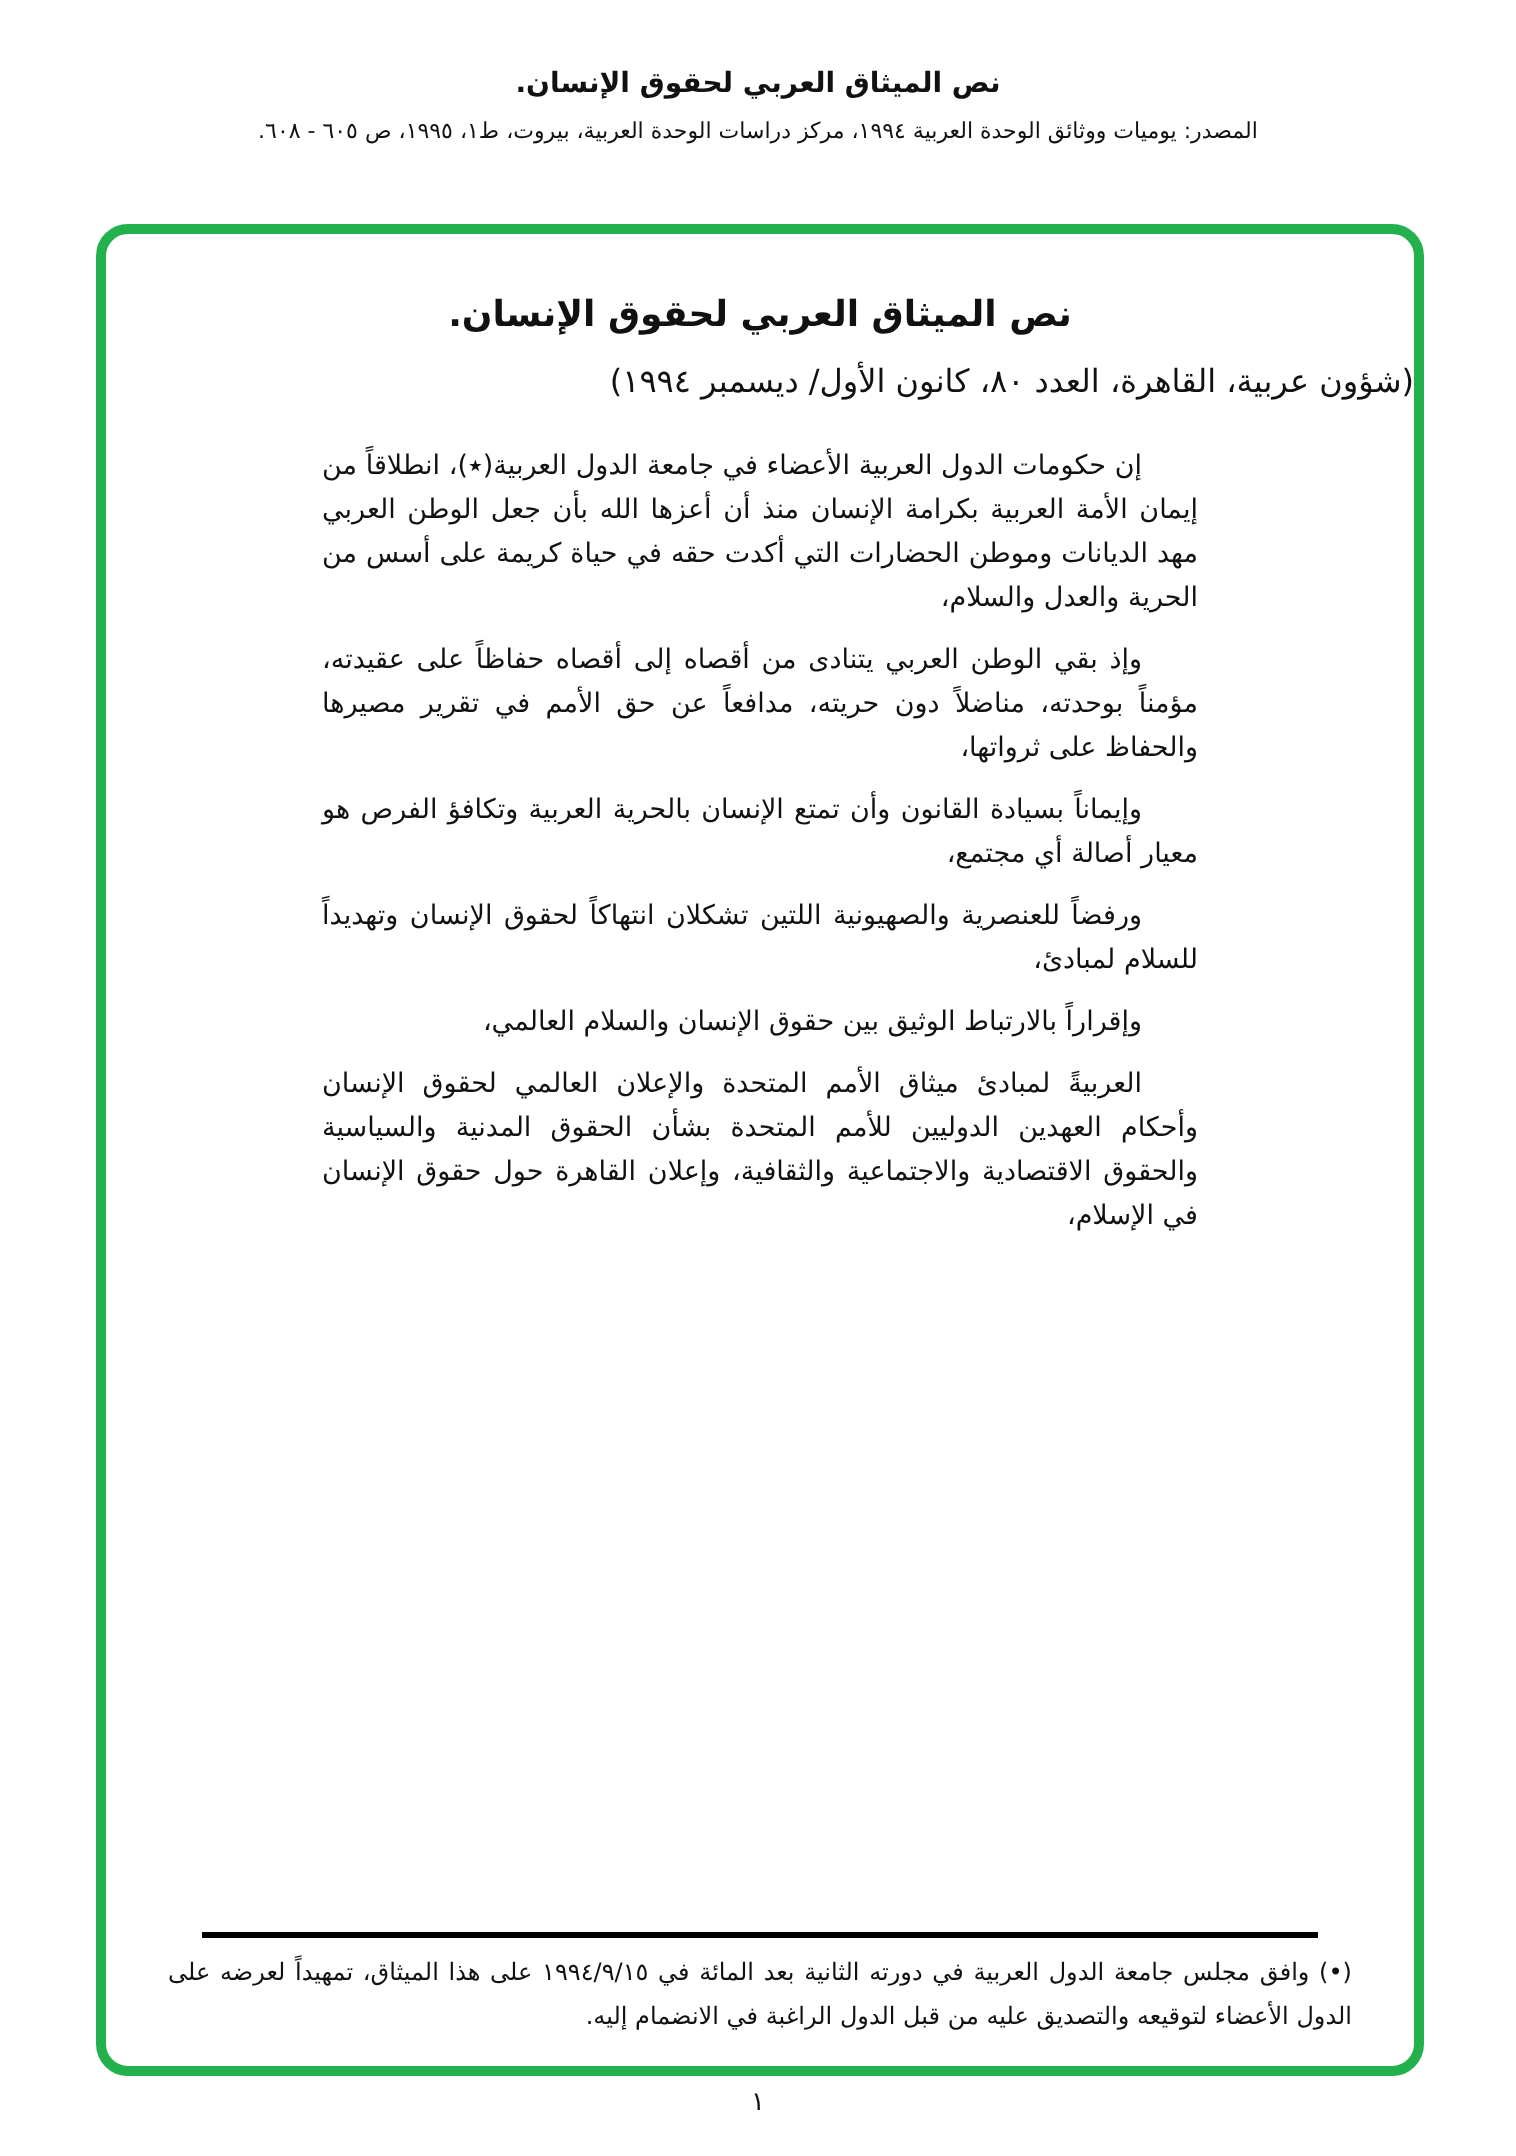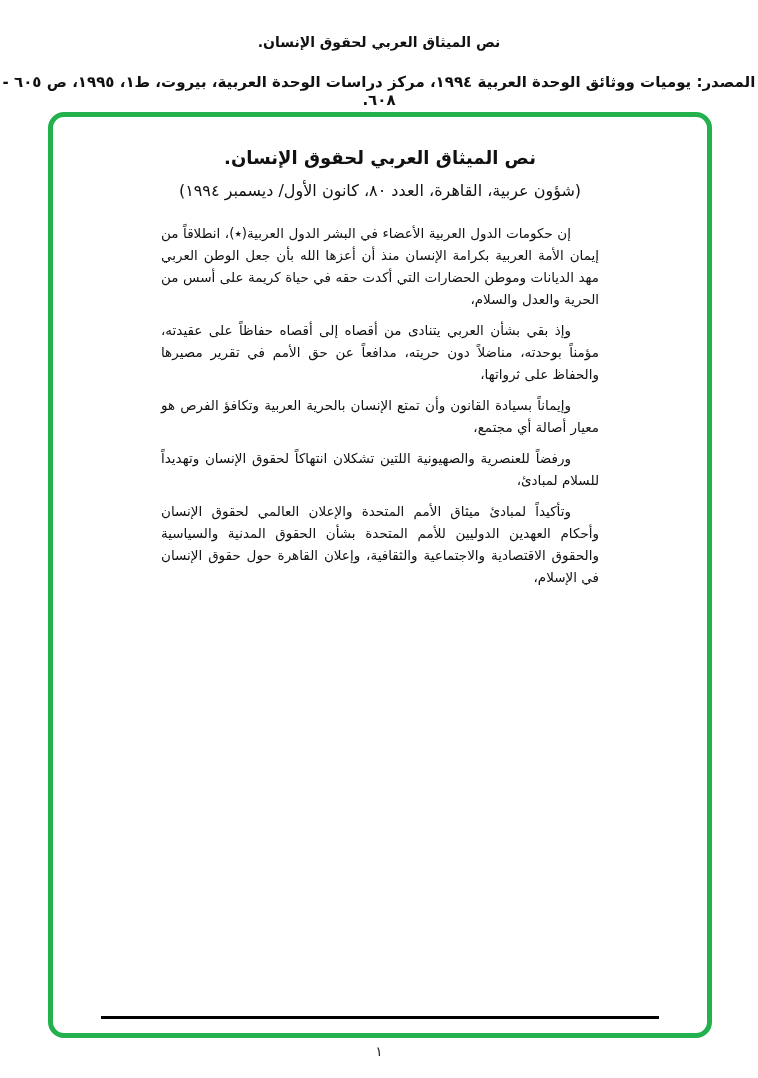--- a/index.html
+++ b/index.html
@@ -24,23 +24,23 @@
     right: 0;
     text-align: center;
     direction: rtl;
   }
   .top-header .h-title {
     font-size: 14px;
     font-weight: bold;
     letter-spacing: 0;
   }
   .top-header .h-source {
-    margin-top: 23px;
-    font-size: 15px;
-    font-weight: bold;
+    margin-top: 9px;
+    font-size: 11px;
+    font-weight: normal;
   }
 
   
   .doc-frame {
     position: absolute;
     top: 112px;
     left: 48px;
     width: 664px;
     height: 926px;
     box-sizing: border-box;
@@ -55,21 +55,20 @@
   }
 
   .doc-title {
     margin-top: 30px;
     text-align: center;
     font-size: 18px;
     font-weight: bold;
   }
   .doc-subtitle {
     margin-top: 13px;
-    text-align: center;
     font-size: 16px;
     font-weight: normal;
   }
 
   .paragraphs {
     width: 438px;
     margin: 22px auto 0 auto;
   }
   .paragraphs p.para {
     margin: 0 0 9px 0;
@@ -123,27 +122,29 @@
 
 <div class="doc-frame" style="border-color: rgb(34, 177, 76);">
   <div class="doc-inner">
 
     <div class="doc-title">نص الميثاق العربي لحقوق الإنسان.</div>
 
     <div class="doc-subtitle">(شؤون عربية، القاهرة، العدد ٨٠، كانون الأول/ ديسمبر ١٩٩٤)</div>
 
     <div class="paragraphs">
 
-    <p class="para">إن حكومات الدول العربية الأعضاء في البشر الدول العربية(٭)، انطلاقاً من إيمان الأمة العربية بكرامة الإنسان منذ أن أعزها الله بأن جعل الوطن العربي مهد الديانات وموطن الحضارات التي أكدت حقه في حياة كريمة على أسس من الحرية والعدل والسلام،</p>
-        <p class="para">وإذ بقي بشأن العربي يتنادى من أقصاه إلى أقصاه حفاظاً على عقيدته، مؤمناً بوحدته، مناضلاً دون حريته، مدافعاً عن حق الأمم في تقرير مصيرها والحفاظ على ثرواتها،</p>
+    <p class="para">إن حكومات الدول العربية الأعضاء في جامعة الدول العربية(٭)، انطلاقاً من إيمان الأمة العربية بكرامة الإنسان منذ أن أعزها الله بأن جعل الوطن العربي مهد الديانات وموطن الحضارات التي أكدت حقه في حياة كريمة على أسس من الحرية والعدل والسلام،</p>
+        <p class="para">وإذ بقي الوطن العربي يتنادى من أقصاه إلى أقصاه حفاظاً على عقيدته، مؤمناً بوحدته، مناضلاً دون حريته، مدافعاً عن حق الأمم في تقرير مصيرها والحفاظ على ثرواتها،</p>
         <p class="para">وإيماناً بسيادة القانون وأن تمتع الإنسان بالحرية العربية وتكافؤ الفرص هو معيار أصالة أي مجتمع،</p>
         <p class="para">ورفضاً للعنصرية والصهيونية اللتين تشكلان انتهاكاً لحقوق الإنسان وتهديداً للسلام لمبادئ،</p>
-        <p class="para">وتأكيداً لمبادئ ميثاق الأمم المتحدة والإعلان العالمي لحقوق الإنسان وأحكام العهدين الدوليين للأمم المتحدة بشأن الحقوق المدنية والسياسية والحقوق الاقتصادية والاجتماعية والثقافية، وإعلان القاهرة حول حقوق الإنسان في الإسلام،</p>
+        <p class="para">وإقراراً بالارتباط الوثيق بين حقوق الإنسان والسلام العالمي،</p>
+        <p class="para">العربيةً لمبادئ ميثاق الأمم المتحدة والإعلان العالمي لحقوق الإنسان وأحكام العهدين الدوليين للأمم المتحدة بشأن الحقوق المدنية والسياسية والحقوق الاقتصادية والاجتماعية والثقافية، وإعلان القاهرة حول حقوق الإنسان في الإسلام،</p>
       </div>
 
     <div class="footnote-area">
       <div class="footnote-divider"></div>
+      <div class="footnote-text">(•) وافق مجلس جامعة الدول العربية في دورته الثانية بعد المائة في ١٩٩٤/٩/١٥ على هذا الميثاق، تمهيداً لعرضه على الدول الأعضاء لتوقيعه والتصديق عليه من قبل الدول الراغبة في الانضمام إليه.</div>
     </div>
 
   </div>
 </div>
 
 <div class="page-number">١</div>
 
 </body></html>

